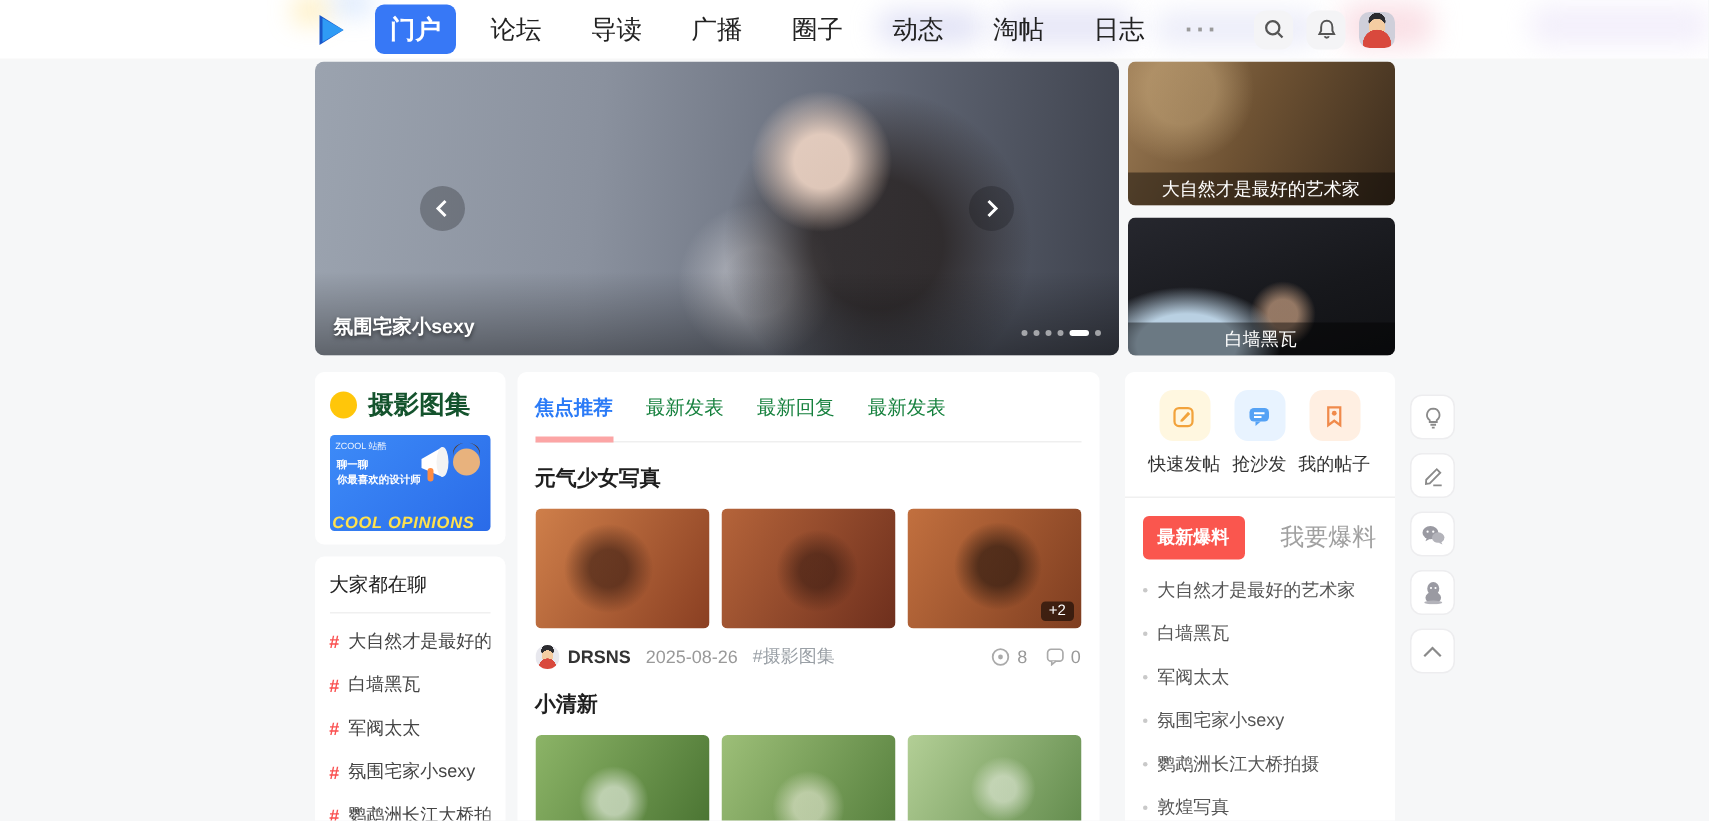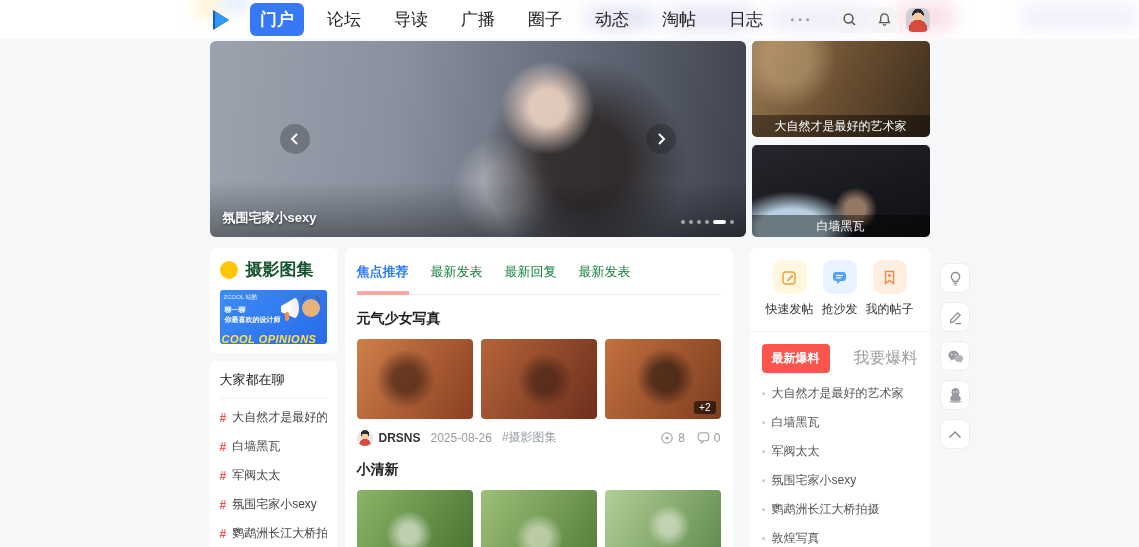--- a/index.html
+++ b/index.html
@@ -97,21 +97,21 @@
   
   .card { background:#fff; border-radius:6px; }
 
   
   .left-col { width:127px; flex:0 0 auto; display:flex; flex-direction:column; gap:8px; }
   .forum-card { padding:10px 10px 9px; }
   .forum-head { display:flex; align-items:center; gap:8px; margin-bottom:9px; }
   .forum-logo { width:18px; height:18px; border-radius:50%; background:#ffc60a; flex:0 0 auto; }
   .forum-name { font-size:17px; font-weight:bold; color:#14532d; }
   .ad {
-    position:relative; height:54px; border-radius:3px; overflow:hidden; cursor:pointer;
+    position:relative; height:64px; border-radius:3px; overflow:hidden; cursor:pointer;
     background:linear-gradient(135deg,#3d8bf8 0%,#2a6be8 100%);
   }
   .ad-brand { position:absolute; left:4px; top:3px; font-size:6px; color:rgba(255,255,255,.9); }
   .ad-line1 { position:absolute; left:5px; top:15px; font-size:7px; color:#fff; font-weight:bold; }
   .ad-line2 { position:absolute; left:5px; top:25px; font-size:7px; color:#fff; font-weight:bold; }
   .ad-slogan {
     position:absolute; left:2px; bottom:-1px; font-size:11px; font-style:italic; font-weight:900;
     color:#ffe14d; white-space:nowrap; letter-spacing:.5px;
   }
   .ad-art { position:absolute; right:2px; top:2px; }

